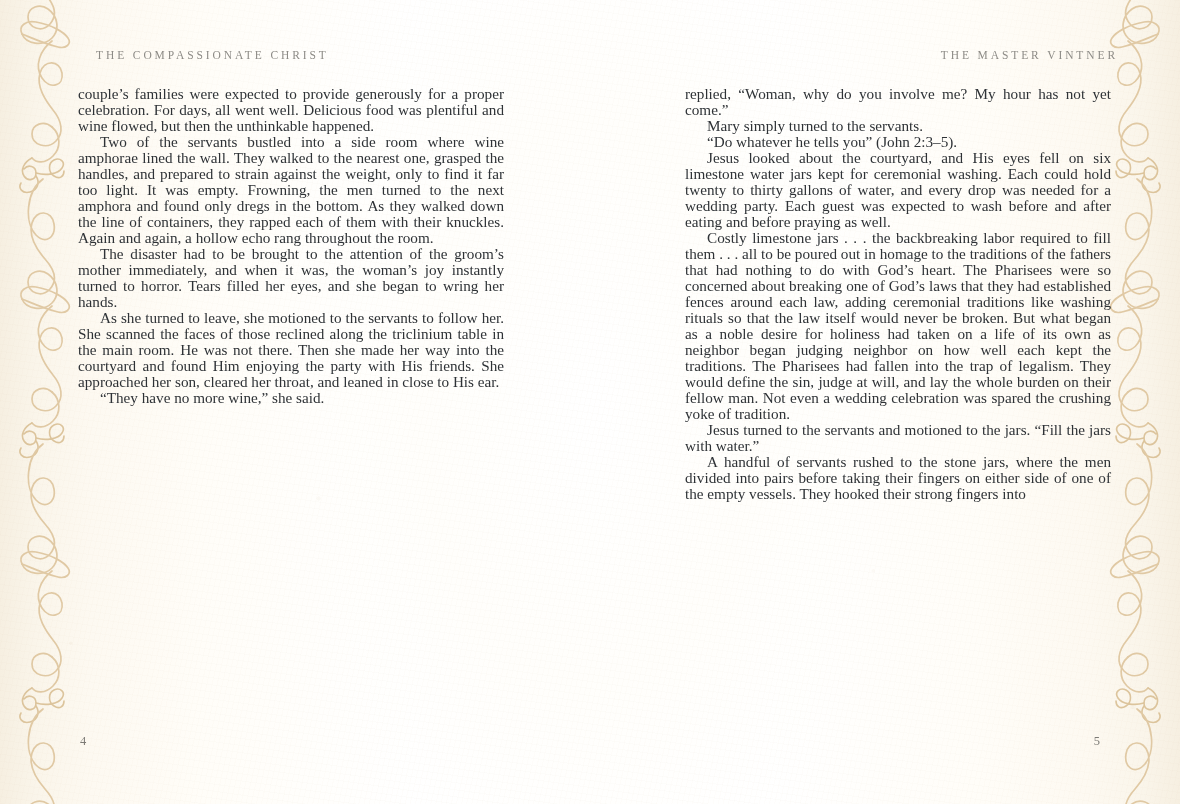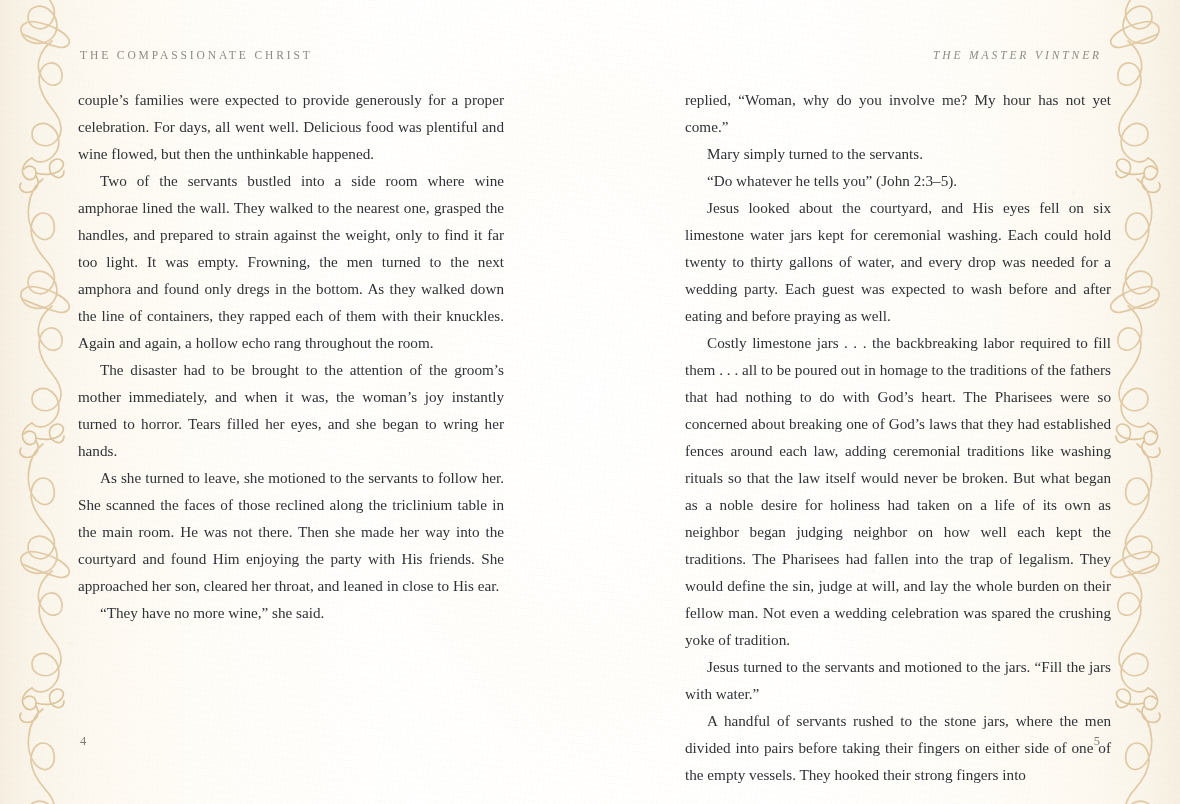--- a/index.html
+++ b/index.html
@@ -60,32 +60,33 @@
 
   
   .running-head {
     position: absolute;
     top: 49px;
     font-size: 11.5px;
     letter-spacing: 2.9px;
     color: #8d8b86;
     font-family: "Liberation Serif", "DejaVu Serif", serif;
     white-space: nowrap;
+    margin-left: 16px;
   }
   .running-head.left  { left: 80px; }
-  .running-head.right { right: 78px; font-style: italic; }
+  .running-head.right { right: 62px; }
 
   
   .column {
     position: absolute;
     top: 86px;
     width: 426px;
     color: #2e3236;
     font-size: 15.2px;
-    line-height: 27px;
+    line-height: 16px;
     text-align: justify;
     text-justify: inter-word;
   }
   .column.left  { left: 78px; }
   .column.right { left: 676px; margin-left: 9px; }
 
   .column p {
     margin: 0;
     text-indent: 22px;
     hyphens: none;

